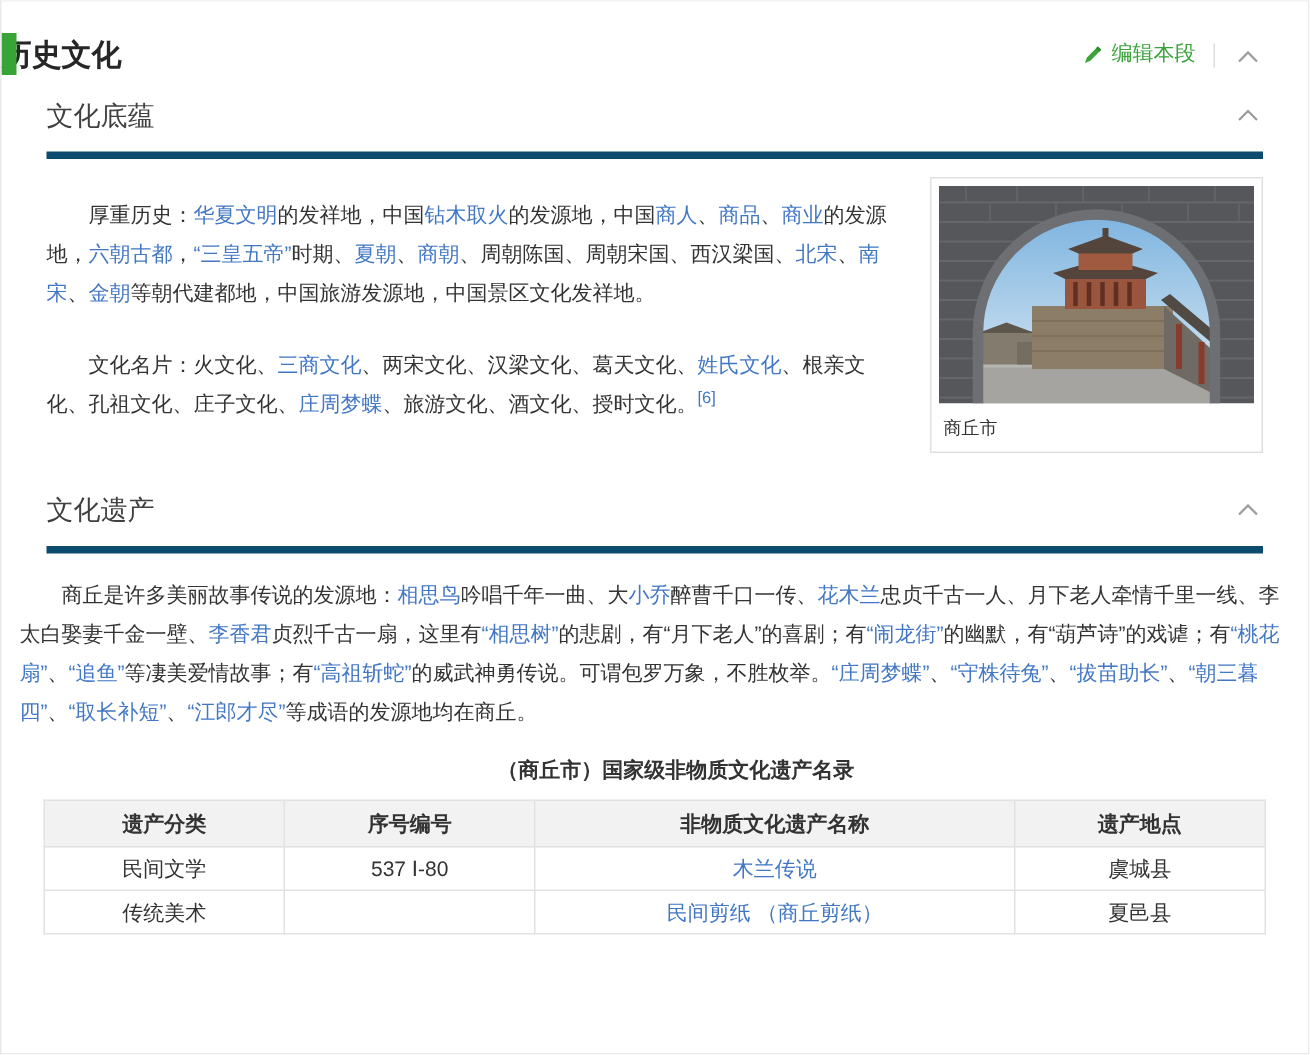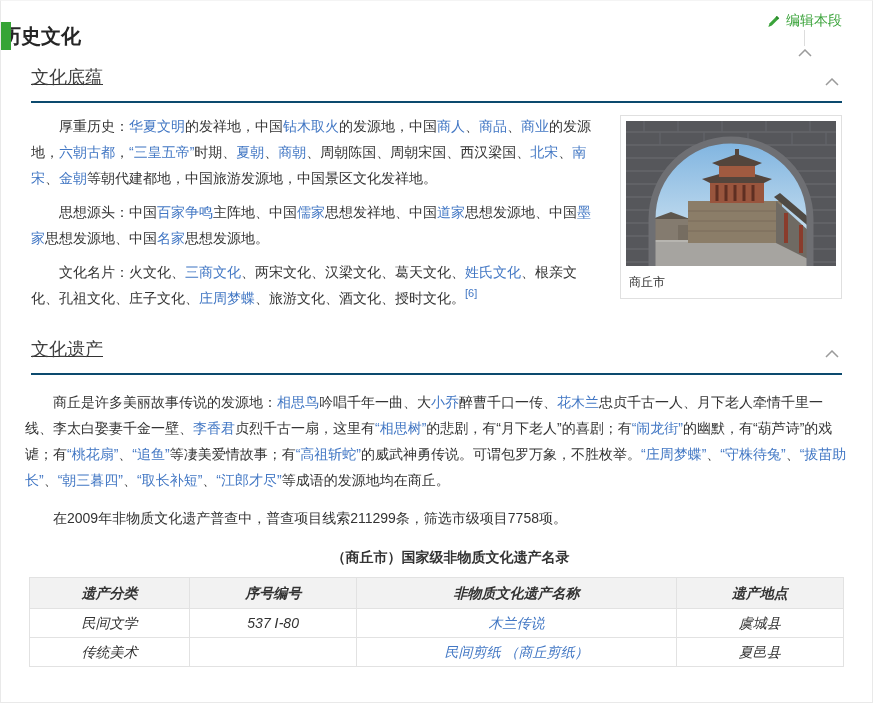--- a/index.html
+++ b/index.html
@@ -6,43 +6,43 @@
   .page{
     position:relative;width:873px;height:703px;box-sizing:border-box;
     border:1px solid #e9e9e9;border-top-color:#f4f4f4;
     font-family:"Liberation Sans","DejaVu Sans",sans-serif;
     color:#333;overflow:hidden;background:#fff;
   }
   
   .hdr{display:flex;align-items:center;margin:20px 30px 0 0;position:relative;height:30px;}
   .hbar{position:absolute;left:0;top:1px;width:10px;height:28px;background:#36a436;}
   .h1{font-size:20px;font-weight:bold;color:#262626;}
-  .hdr-right{margin-left:auto;display:flex;align-items:center;flex-direction:column;}
+  .hdr-right{margin-left:auto;display:flex;align-items:flex-end;}
   .edit{display:inline-flex;align-items:center;gap:5px;color:#3aa33a;font-size:14px;text-decoration:none;cursor:pointer;}
   .vdiv{width:1px;height:16px;background:#ddd;margin:0 12px;}
   .chev{display:inline-flex;align-items:center;padding:3px;cursor:pointer;background:none;border:none;}
   
-  .sec-head{display:flex;align-items:flex-end;justify-content:space-between;margin:0 30px;padding:14px 0 12px;border-bottom:2px solid #0c4a6e;text-decoration:underline;}
+  .sec-head{display:flex;align-items:center;justify-content:space-between;margin:0 30px;padding:14px 0 12px;border-bottom:5px solid #0c4a6e;}
   .sec-title{font-size:18px;color:#404040;}
   
-  .para{font-size:14px;line-height:26px;margin:8px 0;text-indent:2em;color:#333;}
+  .para{font-size:14px;line-height:26px;margin:22px 0;text-indent:2em;color:#333;}
   .lnk{color:#4277c4;text-decoration:none;cursor:pointer;}
   .sup{font-size:11px;vertical-align:super;line-height:1;}
   .sec1-body{padding:2px 30px 4px;overflow:hidden;}
   .sec2-body{padding:2px 8px 0;}
-  .sec2-body .para{margin:12px 16px;}
+  .sec2-body .para{margin:12px 4px;}
   
   .photo-box{float:right;margin:10px 0 8px 28px;border:1px solid #e0e0e0;padding:5px;width:210px;background:#fff;}
   .photo-box svg{display:block;width:210px;height:145px;}
   .photo-cap{font-size:12px;color:#333;padding:8px 3px 2px;}
   
   .tbl-cap{text-align:center;font-weight:bold;font-size:14px;margin:18px 0 10px;color:#333;padding-left:28px;}
   .tblwrap{padding:0 28px;}
   table{width:100%;border-collapse:collapse;font-size:14px;table-layout:fixed;}
-  th,td{border:1px solid #e2e2e2;height:18px;line-height:18px;font-style:italic;}
+  th,td{border:1px solid #e2e2e2;height:18px;line-height:18px;}
   th{background:#f2f2f2;font-weight:bold;text-align:center;padding:6px 12px;color:#333;}
   td{text-align:center;padding:5px 12px;color:#333;}
   th.c1,td:nth-child(1){width:19%;}
   th.c2,td:nth-child(2){width:20%;}
   th.c3,td:nth-child(3){width:41%;}
   th.c4,td:nth-child(4){width:20%;}
 </style>
 </head>
 <body>
 
@@ -129,36 +129,34 @@
           <path d="M86,42 L111,33 L136,42 L129,45 L93,45 Z" fill="#54453c"></path>
           <path d="M109,28 h4 v6 h-4 Z" fill="#54453c"></path>
         </g>
 
         <path d="M26,145 L26,98 A79,79 0 0 1 184,98 L184,145" fill="none" stroke="#6e6f73" stroke-width="7"></path>
       </svg>
       <div class="photo-cap">商丘市</div>
     </div>
 
     <p class="para"><span>厚重历史：</span><a class="lnk">华夏文明</a><span>的发祥地，中国</span><a class="lnk">钻木取火</a><span>的发源地，中国</span><a class="lnk">商人</a><span>、</span><a class="lnk">商品</a><span>、</span><a class="lnk">商业</a><span>的发源地，</span><a class="lnk">六朝古都</a><span>，</span><a class="lnk">“三皇五帝”</a><span>时期、</span><a class="lnk">夏朝</a><span>、</span><a class="lnk">商朝</a><span>、周朝陈国、周朝宋国、西汉梁国、</span><a class="lnk">北宋</a><span>、</span><a class="lnk">南宋</a><span>、</span><a class="lnk">金朝</a><span>等朝代建都地，中国旅游发源地，中国景区文化发祥地。</span></p>
-    <p class="para"><span>思想源头：中国</span><a class="lnk">百家争鸣</a><span>主阵地、中国</span><a class="lnk">儒家</a><span>思想发祥地、中国</span><a class="lnk">道家</a><span>思想发源地、中国</span><a class="lnk">墨家</a><span>思想发源地、中国</span><a class="lnk">名家</a><span>思想发源地。</span></p>
     <p class="para"><span>文化名片：火文化、</span><a class="lnk">三商文化</a><span>、两宋文化、汉梁文化、葛天文化、</span><a class="lnk">姓氏文化</a><span>、根亲文化、孔祖文化、庄子文化、</span><a class="lnk">庄周梦蝶</a><span>、旅游文化、酒文化、授时文化。</span><a class="lnk sup">[6]</a></p>
   </div>
 
   <div class="sec-head">
     <span class="sec-title">文化遗产</span>
     <button class="chev">
       <svg width="14" height="8" viewBox="0 0 14 8">
         <polyline points="1,7 7,1 13,7" fill="none" stroke="#9b9b9b" stroke-width="1.5"></polyline>
       </svg>
     </button>
   </div>
 
   <div class="sec2-body">
     <p class="para"><span>商丘是许多美丽故事传说的发源地：</span><a class="lnk">相思鸟</a><span>吟唱千年一曲、大</span><a class="lnk">小乔</a><span>醉曹千口一传、</span><a class="lnk">花木兰</a><span>忠贞千古一人、月下老人牵情千里一线、李太白娶妻千金一壁、</span><a class="lnk">李香君</a><span>贞烈千古一扇，这里有</span><a class="lnk">“相思树”</a><span>的悲剧，有“月下老人”的喜剧；有</span><a class="lnk">“闹龙街”</a><span>的幽默，有“葫芦诗”的戏谑；有</span><a class="lnk">“桃花扇”</a><span>、</span><a class="lnk">“追鱼”</a><span>等凄美爱情故事；有</span><a class="lnk">“高祖斩蛇”</a><span>的威武神勇传说。可谓包罗万象，不胜枚举。</span><a class="lnk">“庄周梦蝶”</a><span>、</span><a class="lnk">“守株待兔”</a><span>、</span><a class="lnk">“拔苗助长”</a><span>、</span><a class="lnk">“朝三暮四”</a><span>、</span><a class="lnk">“取长补短”</a><span>、</span><a class="lnk">“江郎才尽”</a><span>等成语的发源地均在商丘。</span></p>
-    <p class="para"><span>在2009年非物质文化遗产普查中，普查项目线索211299条，筛选市级项目7758项。</span></p>
   </div>
 
   <div class="tbl-cap">（商丘市）国家级非物质文化遗产名录</div>
 
   <div class="tblwrap">
     <table>
       <thead>
         <tr>
             <th class="c1">遗产分类</th>
             <th class="c2">序号编号</th>

